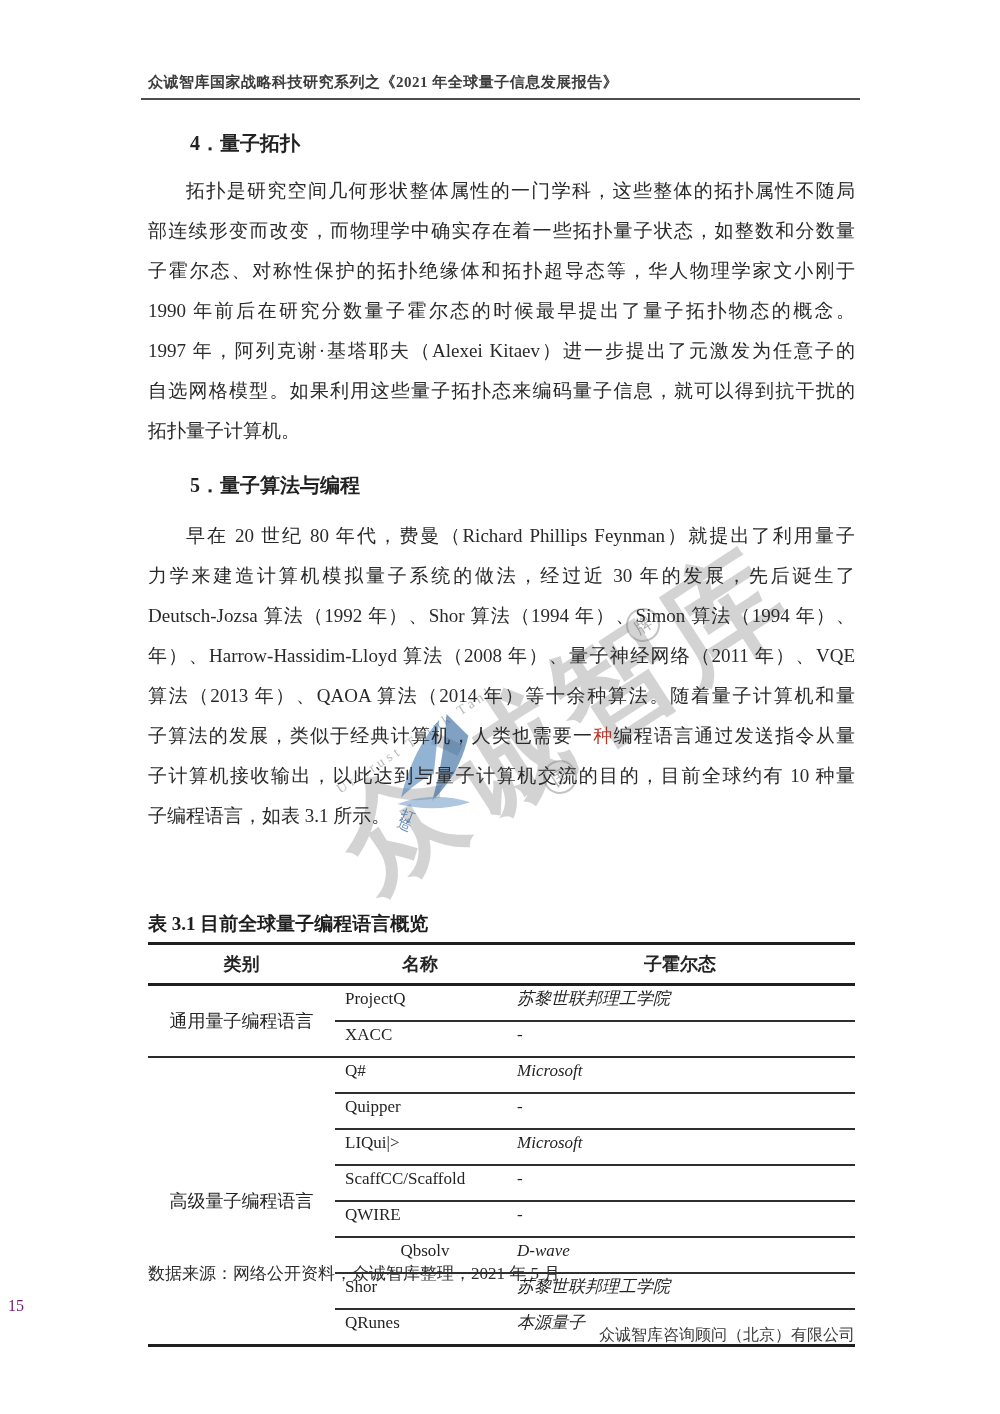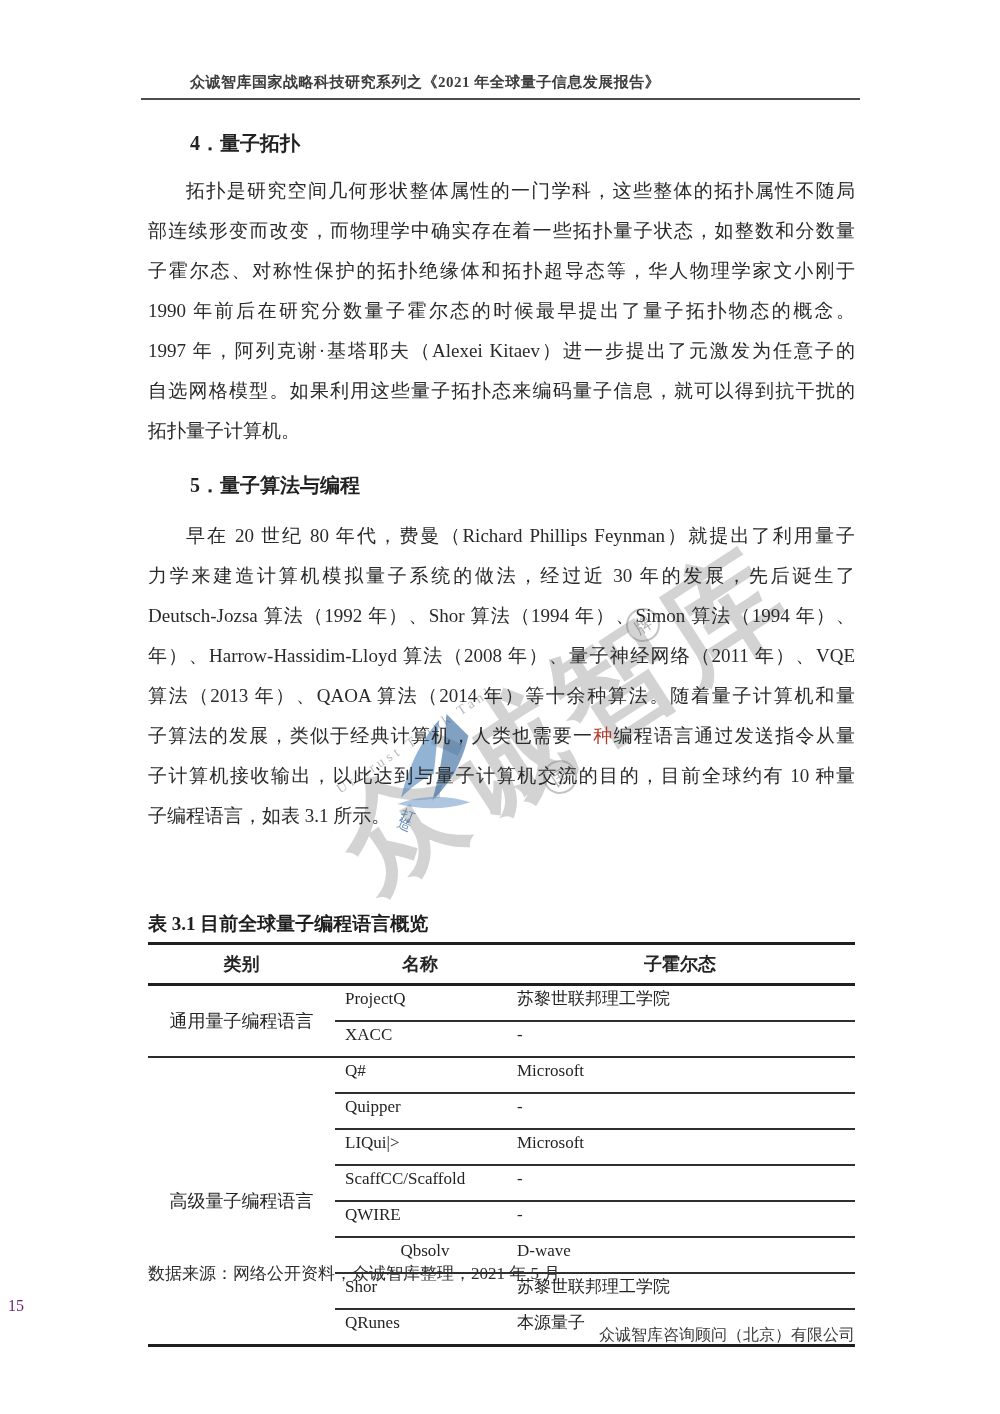--- a/index.html
+++ b/index.html
@@ -24,21 +24,21 @@
   }
   .wm-seal{
     position:absolute;width:30px;height:30px;border:2px solid rgba(135,135,135,.5);border-radius:50%;
     display:flex;align-items:center;justify-content:center;font-size:17px;color:rgba(120,120,120,.6);
     transform:rotate(-33deg);
   }
   
   .content{position:absolute;inset:0;z-index:1;}
   .doc-header{
     position:absolute;top:73px;left:148px;width:712px;
-    font-size:15px;font-weight:bold;color:#3d3d3d;letter-spacing:.5px;white-space:nowrap;margin-left:42px;
+    font-size:15px;font-weight:bold;color:#3d3d3d;letter-spacing:.5px;white-space:nowrap;
   }
   .header-rule{position:absolute;top:98px;left:141px;width:719px;height:2px;background:#4d4d4d;}
   .sec-heading{position:absolute;left:190px;font-size:20px;font-weight:bold;color:#222;text-align:right;}
   #heading4{top:130px;}
   #heading5{top:472px;}
   .para{position:absolute;left:148px;width:707px;}
   #para4{top:171px;}
   #para5{top:516px;}
   .line{height:40px;line-height:40px;font-size:19px;overflow:hidden;white-space:nowrap;}
   .line.j{text-align:justify;text-align-last:justify;white-space:normal;}
@@ -48,21 +48,21 @@
   .tbl-title{position:absolute;top:911px;left:148px;font-size:19px;font-weight:bold;color:#1e1e1e;}
   .tbl{position:absolute;top:942px;left:148px;width:707px;
        border-top:3px solid #1f1f1f;border-bottom:3px solid #1f1f1f;font-size:17px;color:#242424;}
   .tbl-head{display:grid;grid-template-columns:187px 170px 350px;height:38px;
        border-bottom:3px solid #1f1f1f;font-weight:bold;font-size:18px;}
   .tbl-head .hc{display:flex;align-items:center;justify-content:center;}
   .tbl-group{display:grid;grid-template-columns:187px 170px 350px;}
   .tbl-group + .tbl-group{border-top:2px solid #2b2b2b;}
   .cat-cell{grid-column:1;display:flex;align-items:center;justify-content:center;font-size:18px;}
   .name-cell{grid-column:2;height:34px;line-height:26px;padding-left:10px;}
-  .inst-cell{grid-column:3;height:14px;line-height:26px;padding-left:12px;}
+  .inst-cell{grid-column:3;height:14px;line-height:26px;padding-left:12px;font-style:italic;}
   .rsep{border-top:2px solid #2f2f2f;}
   .tbl-note{position:absolute;top:1262px;left:148px;font-size:17px;color:#2e2e2e;}
   
   .page-number{position:absolute;top:1297px;left:0;width:1000px;text-align:left;font-size:16px;color:#701a75;margin-left:8px;}
   .footer-company{position:absolute;top:1325px;left:148px;width:707px;text-align:right;font-size:16px;color:#3a3a3a;}
 </style>
 </head>
 <body>
 
 <div class="page">

